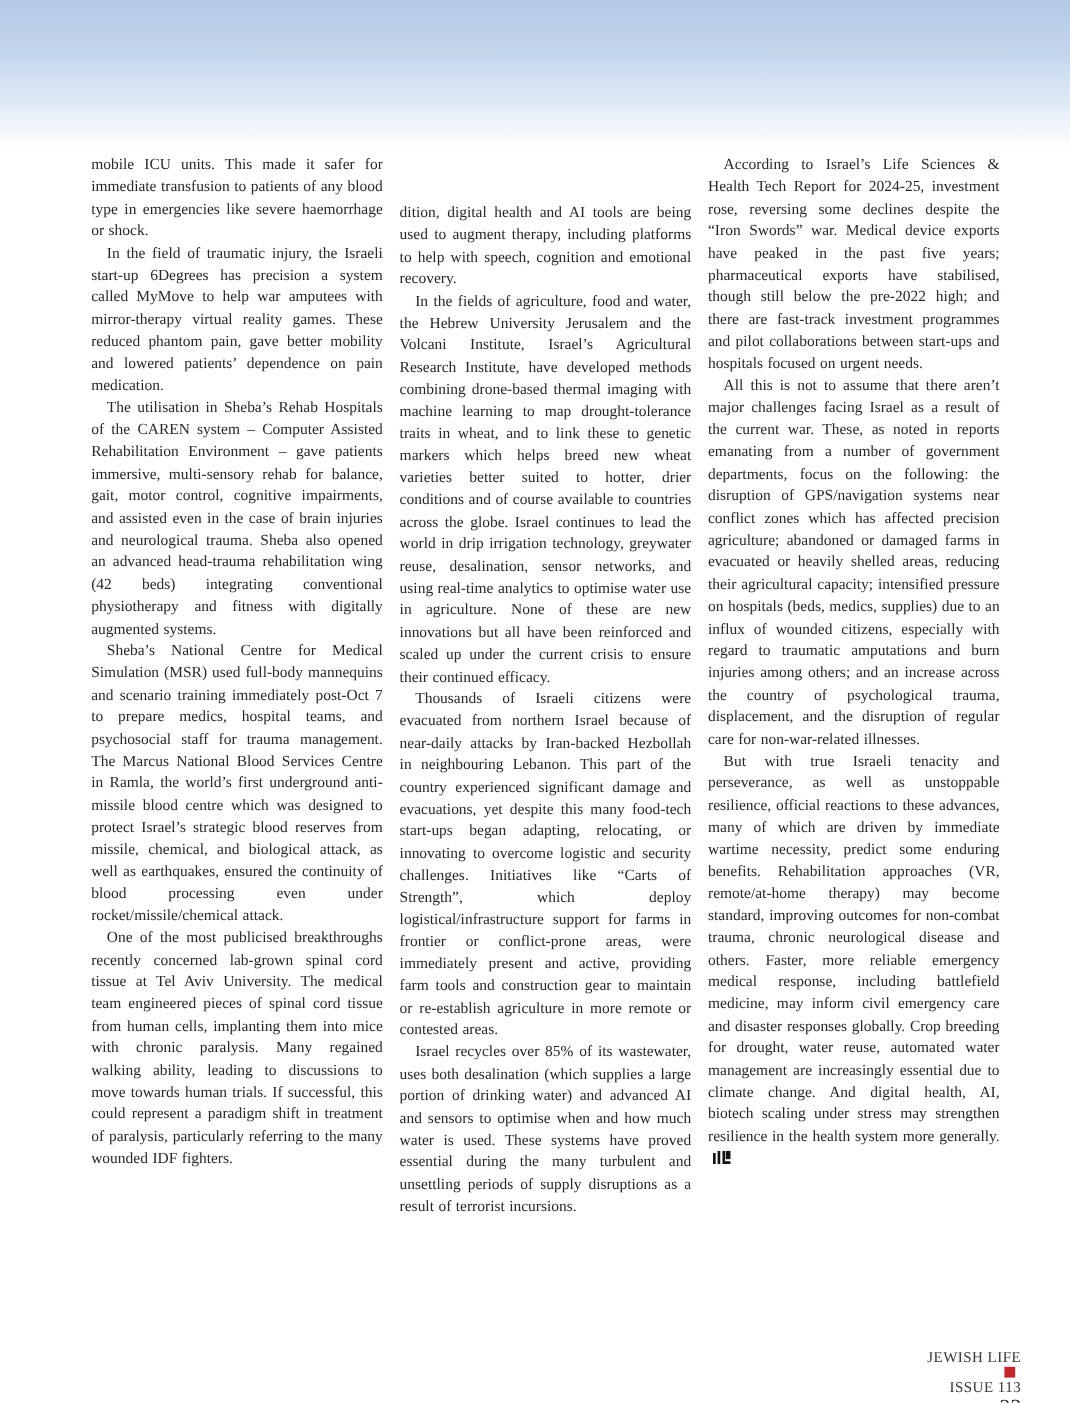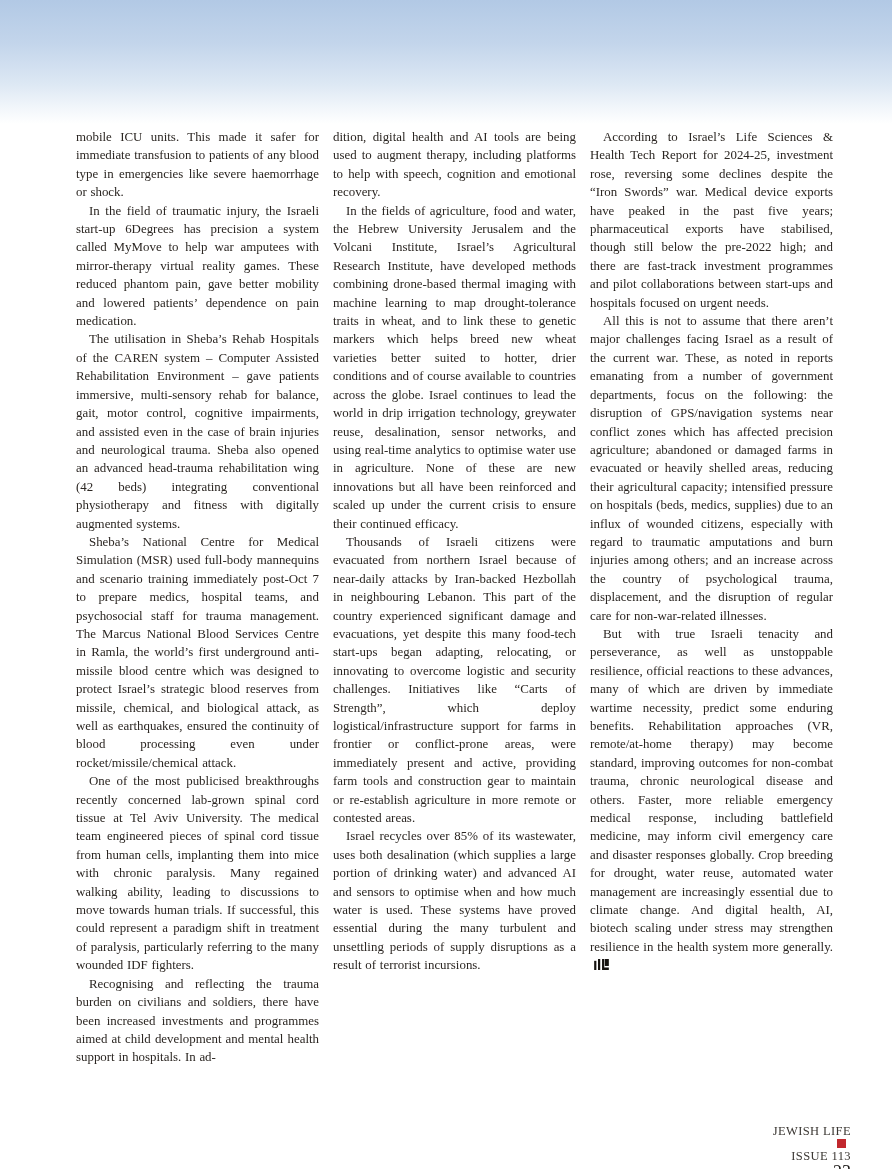--- a/index.html
+++ b/index.html
@@ -13,21 +13,21 @@
     background:linear-gradient(180deg,#b2c9e5 0%,#c3d5eb 35%,#dde8f4 68%,#f3f7fb 88%,#ffffff 100%);
   }
   .col{
     position:absolute;top:128px;width:243px;height:986px;overflow:hidden;
     text-align:justify;
     font-size:12.9px;line-height:18.4px;
     color:#2b2622;
     word-spacing:0.5px;
   }
   .col-1{left:76px;}
-  .col-2{left:333px;}
+  .col-2{left:333px;margin-top:40px;}
   .col-3{left:590px;}
   .col p{margin:0;}
   .col p.indent{text-indent:13px;}
   .end-mark{
     width:15px;height:11px;fill:#15120f;margin-left:4px;
     display:inline-block;vertical-align:-1px;
   }
   .page-footer{
     position:absolute;top:1123px;right:41px;
     display:flex;align-items:flex-end;
@@ -51,21 +51,20 @@
 
   <div class="top-banner"></div>
 
   <main>
     <section class="col col-1">
         <p class="para">mobile ICU units. This made it safer for immediate transfusion to patients of any blood type in emergencies like severe haemorrhage or shock.</p>
         <p class="para indent">In the field of traumatic injury, the Israeli start-up 6Degrees has precision a system called MyMove to help war amputees with mirror-therapy virtual reality games. These reduced phantom pain, gave better mobility and lowered patients’ dependence on pain medication.</p>
         <p class="para indent">The utilisation in Sheba’s Rehab Hospitals of the CAREN system – Computer Assisted Rehabilitation Environment – gave patients immersive, multi-sensory rehab for balance, gait, motor control, cognitive impairments, and assisted even in the case of brain injuries and neurological trauma. Sheba also opened an advanced head-trauma rehabilitation wing (42 beds) integrating conventional physiotherapy and fitness with digitally augmented systems.</p>
         <p class="para indent">Sheba’s National Centre for Medical Simulation (MSR) used full-body mannequins and scenario training immediately post-Oct 7 to prepare medics, hospital teams, and psychosocial staff for trauma management. The Marcus National Blood Services Centre in Ramla, the world’s first underground anti-missile blood centre which was designed to protect Israel’s strategic blood reserves from missile, chemical, and biological attack, as well as earthquakes, ensured the continuity of blood processing even under rocket/missile/chemical attack.</p>
         <p class="para indent">One of the most publicised breakthroughs recently concerned lab-grown spinal cord tissue at Tel Aviv University. The medical team engineered pieces of spinal cord tissue from human cells, implanting them into mice with chronic paralysis. Many regained walking ability, leading to discussions to move towards human trials. If successful, this could represent a paradigm shift in treatment of paralysis, particularly referring to the many wounded IDF fighters.</p>
-        <p class="para indent">Recognising and reflecting the trauma burden on civilians and soldiers, there have been increased investments and programmes aimed at child development and mental health support in hospitals. In ad-</p>
       </section>
     <section class="col col-2">
         <p class="para">dition, digital health and AI tools are being used to augment therapy, including platforms to help with speech, cognition and emotional recovery.</p>
         <p class="para indent">In the fields of agriculture, food and water, the Hebrew University Jerusalem and the Volcani Institute, Israel’s Agricultural Research Institute, have developed methods combining drone-based thermal imaging with machine learning to map drought-tolerance traits in wheat, and to link these to genetic markers which helps breed new wheat varieties better suited to hotter, drier conditions and of course available to countries across the globe. Israel continues to lead the world in drip irrigation technology, greywater reuse, desalination, sensor networks, and using real-time analytics to optimise water use in agriculture. None of these are new innovations but all have been reinforced and scaled up under the current crisis to ensure their continued efficacy.</p>
         <p class="para indent">Thousands of Israeli citizens were evacuated from northern Israel because of near-daily attacks by Iran-backed Hezbollah in neighbouring Lebanon. This part of the country experienced significant damage and evacuations, yet despite this many food-tech start-ups began adapting, relocating, or innovating to overcome logistic and security challenges. Initiatives like “Carts of Strength”, which deploy logistical/infrastructure support for farms in frontier or conflict-prone areas, were immediately present and active, providing farm tools and construction gear to maintain or re-establish agriculture in more remote or contested areas.</p>
         <p class="para indent">Israel recycles over 85% of its wastewater, uses both desalination (which supplies a large portion of drinking water) and advanced AI and sensors to optimise when and how much water is used. These systems have proved essential during the many turbulent and unsettling periods of supply disruptions as a result of terrorist incursions.</p>
       </section>
     <section class="col col-3">
         <p class="para indent">According to Israel’s Life Sciences &amp; Health Tech Report for 2024-25, investment rose, reversing some declines despite the “Iron Swords” war. Medical device exports have peaked in the past five years; pharmaceutical exports have stabilised, though still below the pre-2022 high; and there are fast-track investment programmes and pilot collaborations between start-ups and hospitals focused on urgent needs.</p>
         <p class="para indent">All this is not to assume that there aren’t major challenges facing Israel as a result of the current war. These, as noted in reports emanating from a number of government departments, focus on the following: the disruption of GPS/navigation systems near conflict zones which has affected precision agriculture; abandoned or damaged farms in evacuated or heavily shelled areas, reducing their agricultural capacity; intensified pressure on hospitals (beds, medics, supplies) due to an influx of wounded citizens, especially with regard to traumatic amputations and burn injuries among others; and an increase across the country of psychological trauma, displacement, and the disruption of regular care for non-war-related illnesses.</p>

